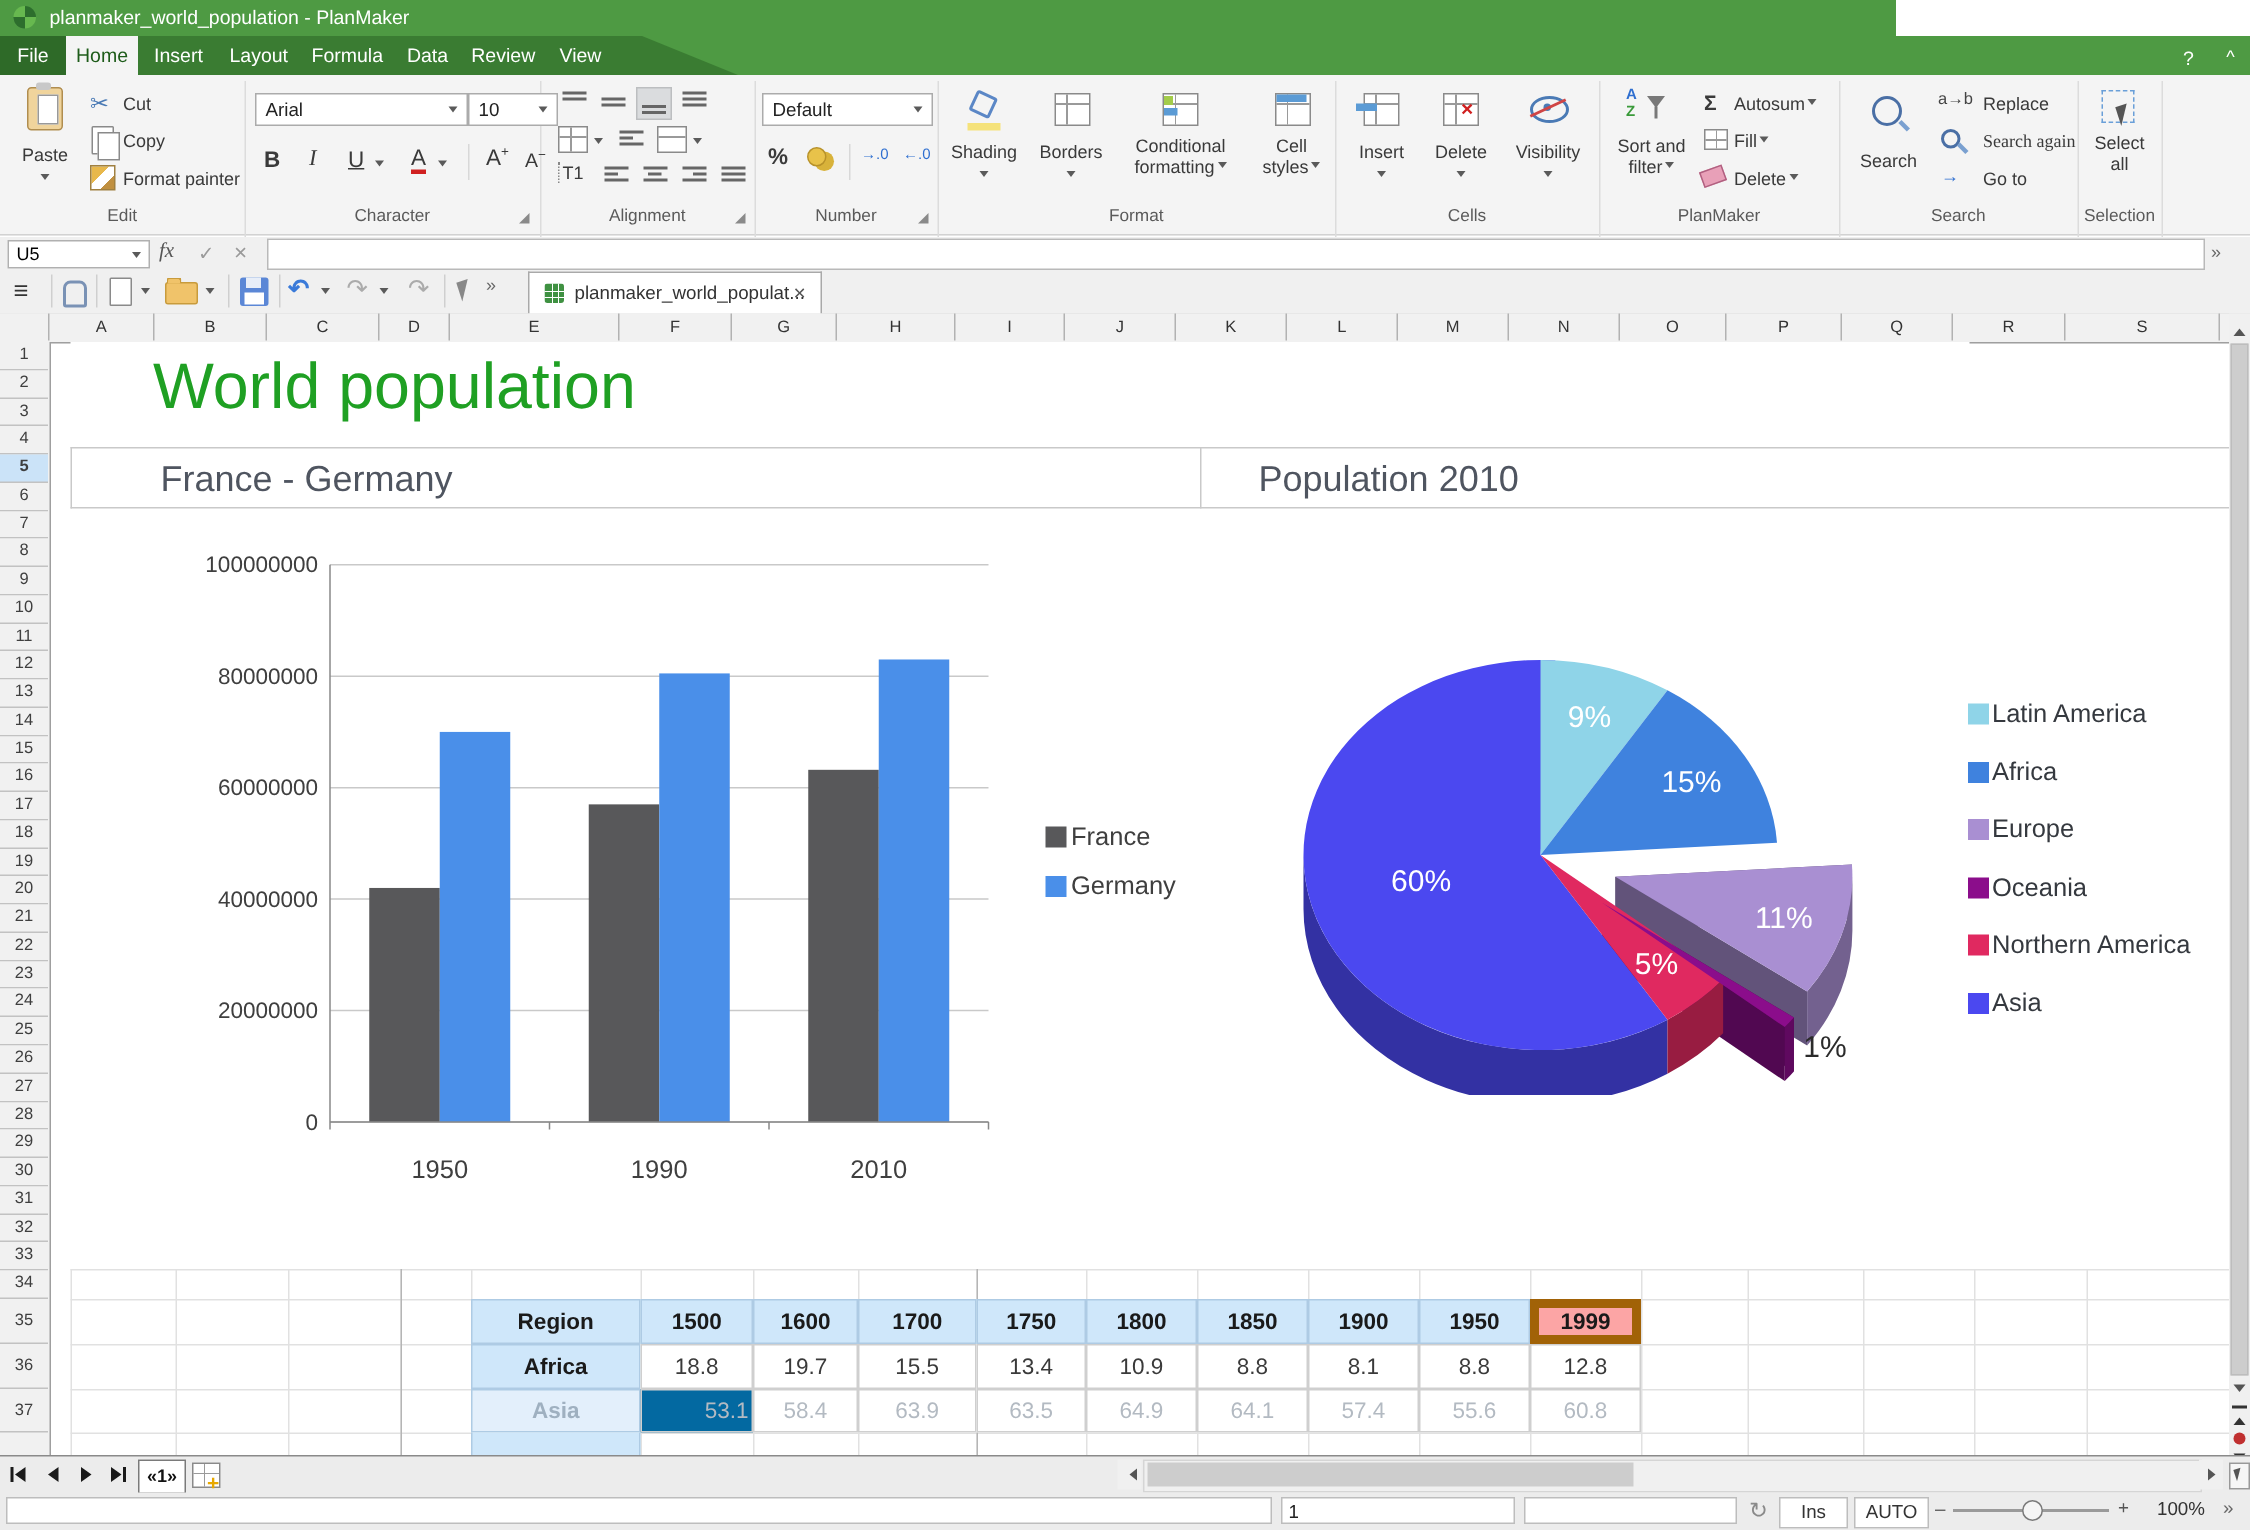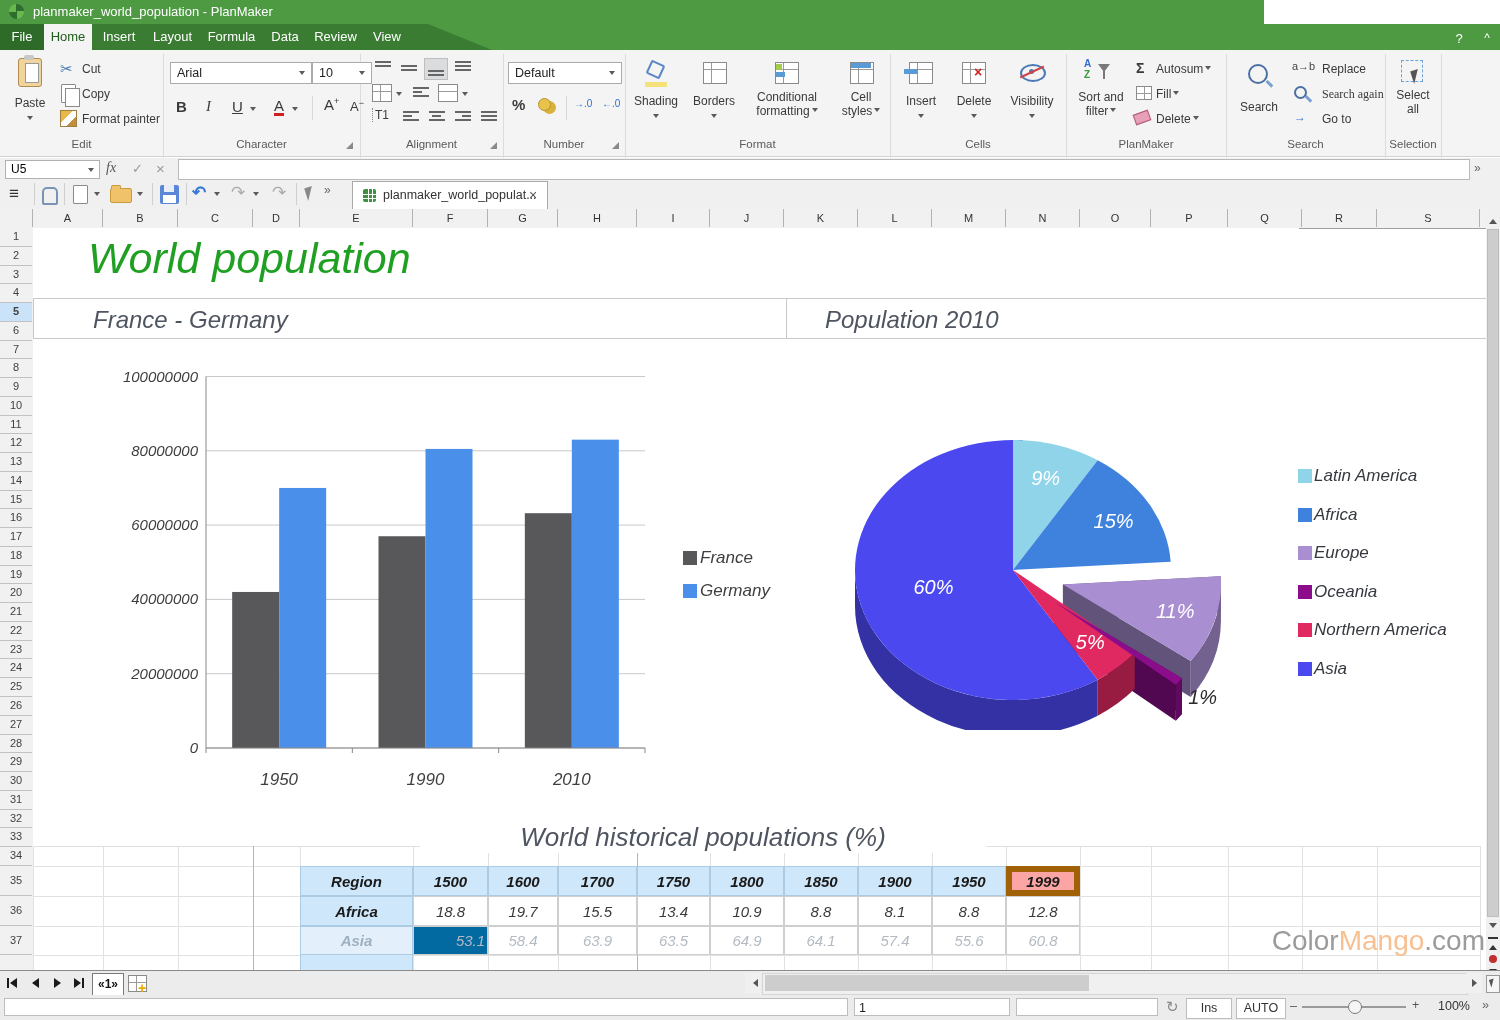--- a/index.html
+++ b/index.html
@@ -68,21 +68,21 @@
   .doctab{position:absolute;left:352px;top:1px;width:194px;height:27px;background:#fff;border:1px solid #a9a9a9;border-bottom:none;font-size:12.5px;color:#333;}
   .ic-sheet{position:absolute;width:13px;height:13px;background:#3f9142;border-radius:2px;
             background-image:linear-gradient(to right,transparent 0 5px,#fff 5px 6px,transparent 6px 9px,#fff 9px 10px,transparent 10px),
                              linear-gradient(to bottom,transparent 0 5px,#fff 5px 6px,transparent 6px 9px,#fff 9px 10px,transparent 10px);}
   
   #colheads{left:0;top:209px;width:1500px;height:19px;background:#f1f1f1;border-bottom:1px solid #9f9f9f;}
   .colh{position:absolute;top:0;height:18px;line-height:18px;text-align:center;font-size:11px;color:#333;border-right:1px solid #b2b2b2;}
   .rowh{position:absolute;left:0;width:32px;text-align:center;font-size:11px;color:#3f3f3f;border-bottom:1px solid #c2c2c2;background:#f1f1f1;}
   .rowh.sel{background:#cbe3f8;font-weight:bold;}
   #rowheadcol{left:0;top:228px;width:33px;height:742px;background:#f1f1f1;border-right:1px solid #9f9f9f;}
-  #sheet{left:33px;top:228px;width:1266px;height:742px;background:#fff;font-style:italic;}
+  #sheet{left:47px;top:228px;width:1266px;height:742px;background:#fff;}
   .gline{position:absolute;background:#e1e1e1;}
   .gdark{position:absolute;background:#b5b5b5;}
   
   #sheet-title{position:absolute;left:55px;top:6px;font-size:43px;color:#1fa023;}
   .bandline{position:absolute;background:#c9c9c9;}
   .bandhdr{position:absolute;font-size:24px;color:#4f5560;}
   .tbl-title{position:absolute;left:387px;top:594px;width:566px;text-align:center;font-size:26px;color:#4f5560;background:#fff;}
   .cell{position:absolute;box-sizing:border-box;font-size:15px;display:flex;align-items:center;justify-content:center;}
   
   #tabbar{left:0;top:970px;width:1500px;height:25px;background:#ececec;border-top:1px solid #8a8a8a;}
@@ -523,21 +523,20 @@
           <path d="M262.93527165520106,234.5075375140399 L420.623494746868,226.34476997522916 A158,130 0 0 1 390.75995676644277,310.9196203120614 Z" fill="#a98fd2"></path>
           <path d="M254.0880606435359,251.87116678995477 L381.9127457547776,328.28324958797623 A158,130 0 0 1 375.8291530021106,334.7362854572844 Z" fill="#8b0d8b"></path>
           <text x="245.61964011810667" y="134.61974743787806" text-anchor="middle" font-size="20" fill="#fff">9%</text>
           <text x="313.6379577973011" y="178.0302158048143" text-anchor="middle" font-size="20" fill="#fff">15%</text>
           <text x="375.21280938454925" y="268.3464819150138" text-anchor="middle" font-size="20" fill="#fff">11%</text>
           <text x="402.63720297016573" y="354.4846671598191" text-anchor="middle" font-size="20" fill="#2b2b2b">1%</text>
           <text x="290.3205832936414" y="299.1606848984502" text-anchor="middle" font-size="20" fill="#fff">5%</text>
           <text x="133.42120748167167" y="243.81143637234416" text-anchor="middle" font-size="20" fill="#fff">60%</text>
         </svg><div class="abs" style="left:498px;top:119px;width:14px;height:14px;background:#8fd4e8;"></div><div class="abs" style="left:514px;top:116px;font-size:17px;color:#35393f;">Latin America</div><div class="abs" style="left:498px;top:157.6px;width:14px;height:14px;background:#3f82de;"></div><div class="abs" style="left:514px;top:154.6px;font-size:17px;color:#35393f;">Africa</div><div class="abs" style="left:498px;top:196.2px;width:14px;height:14px;background:#a98fd2;"></div><div class="abs" style="left:514px;top:193.2px;font-size:17px;color:#35393f;">Europe</div><div class="abs" style="left:498px;top:234.8px;width:14px;height:14px;background:#8b0d8b;"></div><div class="abs" style="left:514px;top:231.8px;font-size:17px;color:#35393f;">Oceania</div><div class="abs" style="left:498px;top:273.4px;width:14px;height:14px;background:#e02960;"></div><div class="abs" style="left:514px;top:270.4px;font-size:17px;color:#35393f;">Northern America</div><div class="abs" style="left:498px;top:312px;width:14px;height:14px;background:#4b48f0;"></div><div class="abs" style="left:514px;top:309px;font-size:17px;color:#35393f;">Asia</div></div>
 
-    <div class="tbl-title">World historical populations (%)</div>
 
     <div id="datatable">
         <div class="cell" style="left:267px;top:638px;width:113px;height:30px;background:#cfe7fa;border:1px solid #aecbe4;font-weight:bold;color:#1a1a1a;">Region</div>
         <div class="cell" style="left:380px;top:638px;width:75px;height:30px;background:#cfe7fa;border:1px solid #aecbe4;font-weight:bold;color:#1a1a1a;">1500</div>
         <div class="cell" style="left:455px;top:638px;width:70px;height:30px;background:#cfe7fa;border:1px solid #aecbe4;font-weight:bold;color:#1a1a1a;">1600</div>
         <div class="cell" style="left:525px;top:638px;width:79px;height:30px;background:#cfe7fa;border:1px solid #aecbe4;font-weight:bold;color:#1a1a1a;">1700</div>
         <div class="cell" style="left:604px;top:638px;width:73px;height:30px;background:#cfe7fa;border:1px solid #aecbe4;font-weight:bold;color:#1a1a1a;">1750</div>
         <div class="cell" style="left:677px;top:638px;width:74px;height:30px;background:#cfe7fa;border:1px solid #aecbe4;font-weight:bold;color:#1a1a1a;">1800</div>
         <div class="cell" style="left:751px;top:638px;width:74px;height:30px;background:#cfe7fa;border:1px solid #aecbe4;font-weight:bold;color:#1a1a1a;">1850</div>
         <div class="cell" style="left:825px;top:638px;width:74px;height:30px;background:#cfe7fa;border:1px solid #aecbe4;font-weight:bold;color:#1a1a1a;">1900</div>
@@ -571,21 +570,20 @@
     <div class="chev-css" style="left:3px;top:6px;border:4px solid transparent;border-bottom:5px solid #555;"></div>
     <div class="sb-thumb" style="left:1px;top:20px;width:12px;height:688px;border:1px solid #bdbdbd;box-sizing:border-box;"></div>
     <div class="chev-css" style="left:3px;top:714px;border:4px solid transparent;border-top:5px solid #555;"></div>
     <div class="abs" style="left:2px;top:728px;width:10px;height:2px;background:#333;"></div>
     <div class="chev-css" style="left:3px;top:732px;border:4px solid transparent;border-bottom:5px solid #333;"></div>
     <div class="abs" style="left:3px;top:746px;width:8px;height:8px;border-radius:50%;background:#c03030;"></div>
     <div class="chev-css" style="left:3px;top:760px;border:4px solid transparent;border-top:5px solid #333;"></div>
     <div class="abs" style="left:2px;top:770px;width:10px;height:2px;background:#333;"></div>
   </div>
 
-  <div id="watermark"><span>Color</span><b>Mango</b><span>.com</span></div>
 
   <div class="abs" id="tabbar">
     <div class="navbtn" style="left:4px;">
         <span class="bar-v" style="left:3px;top:3px;"></span>
         <span class="tri l" style="left:6px;top:3px;"></span>
       </div>
     <div class="navbtn" style="left:26px;">
         <span class="tri l" style="left:6px;top:3px;"></span>
       </div>
     <div class="navbtn" style="left:48px;">

